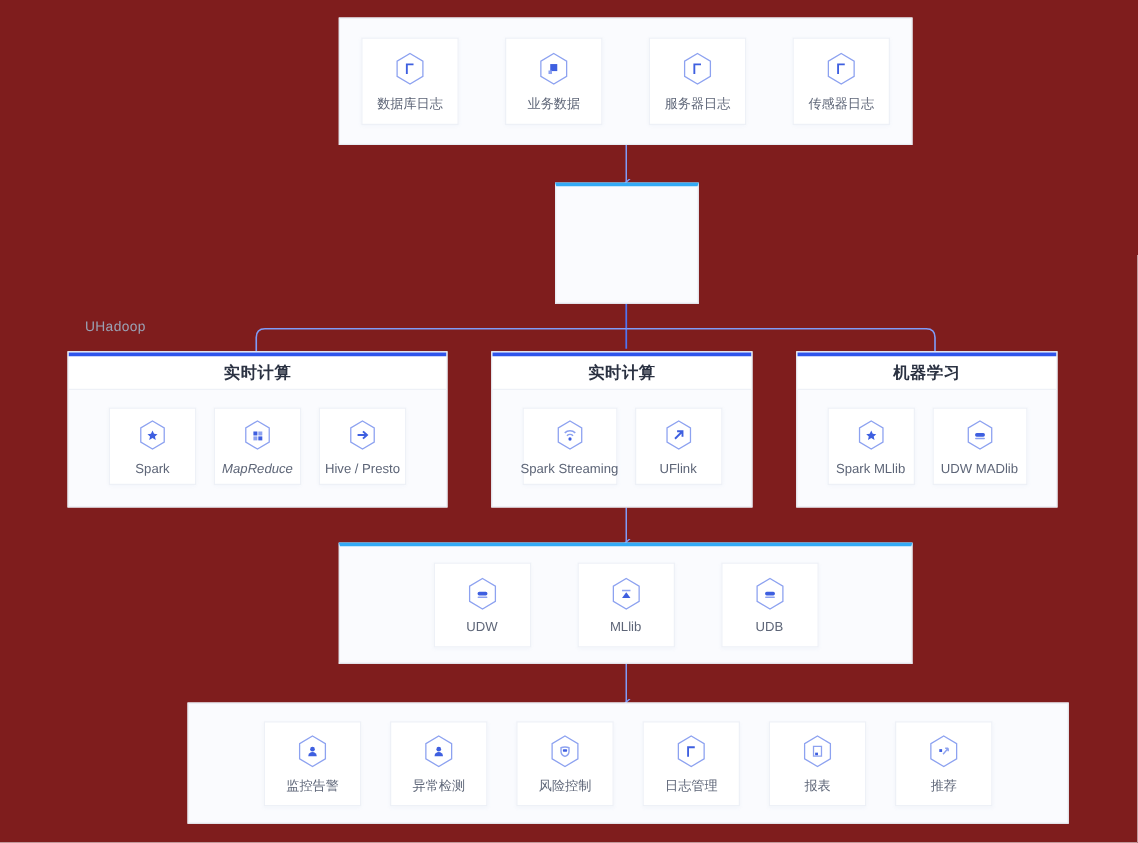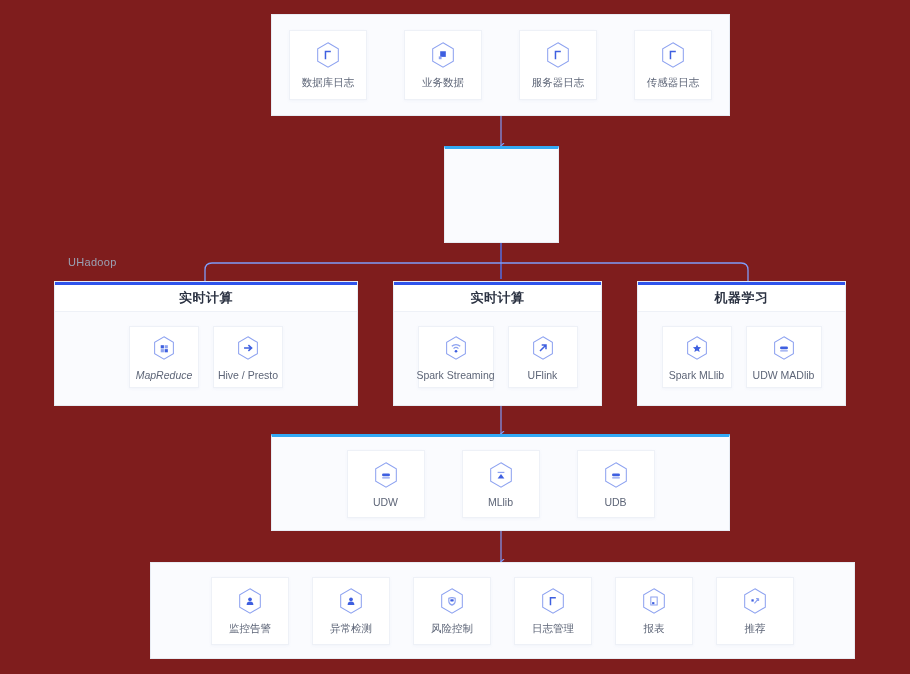--- a/index.html
+++ b/index.html
@@ -154,20 +154,27 @@
 
   <div class="box accent-cyan" style="left:444px; top:146px; width:115px; height:97px;"></div>
 
   <div class="group-tag" style="left:68px; top:256px;">UHadoop</div>
 
   <div class="panel-group" style="left:54px; top:281px; width:304px; height:125px;">
     <div class="panel-head">
       <span>实时计算</span>
     </div>
     <div class="panel-body">
+      <div class="card" style="width:70px;height:62px;">
+        <svg class="hex" viewBox="0 0 32 32">
+          <polygon points="16,4 26,10 26,22 16,28 6,22 6,10" fill="none" stroke="#8da2f0" stroke-width="1.1"></polygon>
+          <path d="M16 12.2 l1.3 2.8 3 .3 -2.2 2 .7 2.9 -2.8-1.6 -2.8 1.6 .7-2.9 -2.2-2 3-.3 z" fill="#3e5fe0"></path>
+        </svg>
+        <div class="label">Spark</div>
+      </div>
       <div class="card" style="width:70px;height:62px;font-style:italic;">
         <svg class="hex" viewBox="0 0 32 32">
           <polygon points="16,4 26,10 26,22 16,28 6,22 6,10" fill="none" stroke="#8da2f0" stroke-width="1.1"></polygon>
           <rect x="12.5" y="13" width="3.4" height="3.4" fill="#3e5fe0"></rect>
           <rect x="16.7" y="13" width="3.4" height="3.4" fill="#8da2f0"></rect>
           <rect x="12.5" y="17.2" width="3.4" height="3.4" fill="#8da2f0"></rect>
           <rect x="16.7" y="17.2" width="3.4" height="3.4" fill="#3e5fe0"></rect>
         </svg>
         <div class="label">MapReduce</div>
       </div>

